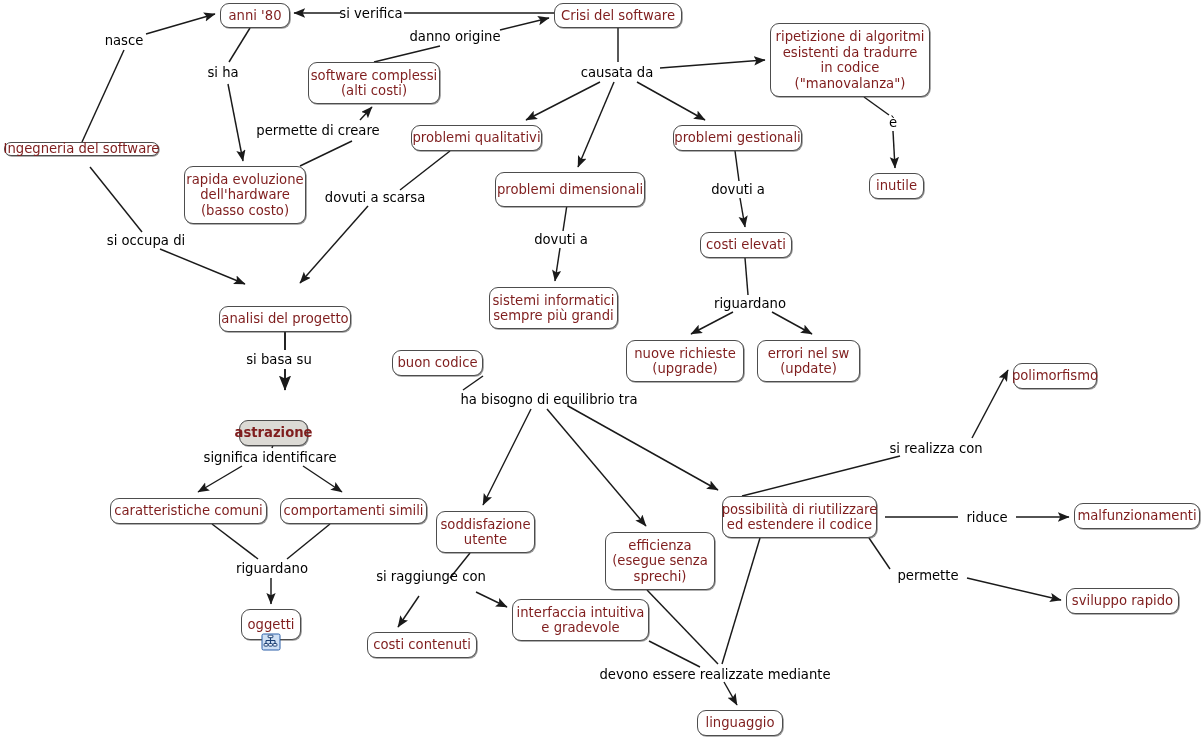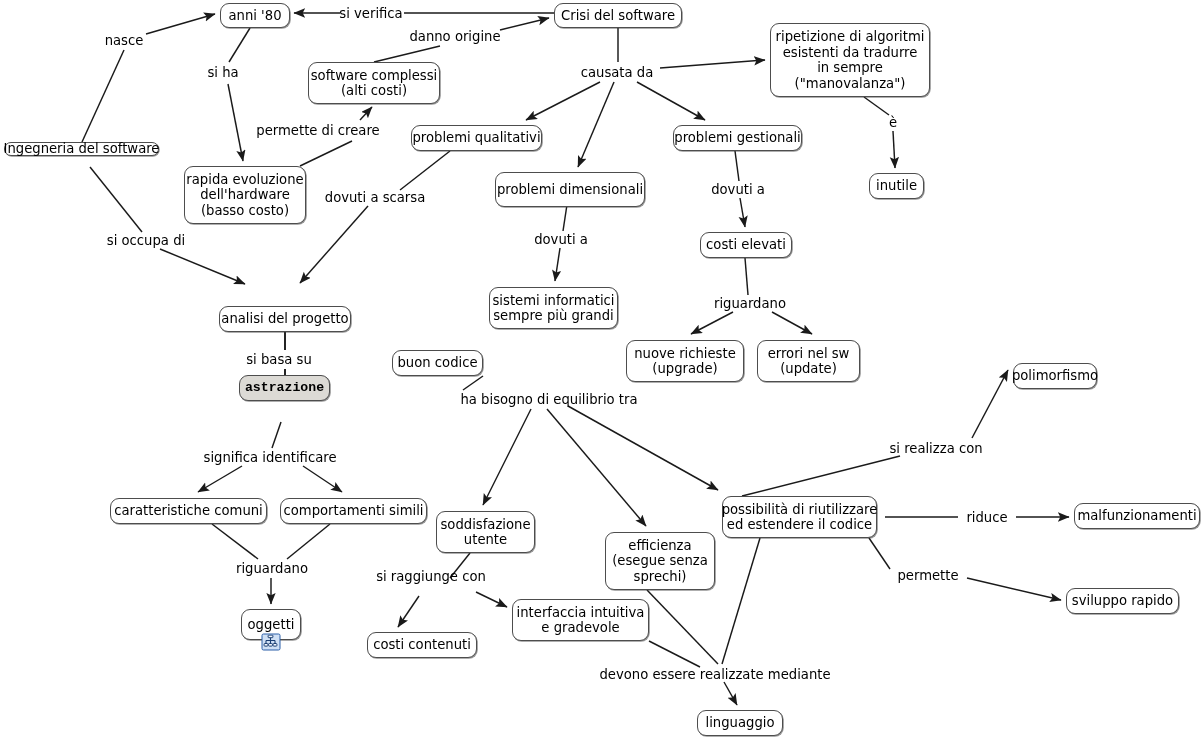--- a/index.html
+++ b/index.html
@@ -25,21 +25,21 @@
     width: 1204px;
     height: 738px;
     pointer-events: none;
   }
   .node {
     position: absolute;
     box-sizing: border-box;
     border: 1.4px solid #4d4d4d;
     border-radius: 9px;
     background: #ffffff;
-    color: #000000;
+    color: #7f1d1d;
     display: flex;
     align-items: center;
     justify-content: center;
     text-align: center;
     font-size: 13.2px;
     line-height: 15.5px;
     padding: 2px 13px;
     white-space: pre;
     box-shadow: 0.8px 0.8px 0 rgba(60,60,60,0.55);
   }
@@ -165,21 +165,21 @@
 
       <path d="M724,682 L737,705" marker-end="url(#ah)"></path>
     </g>
   </svg>
 
   <div id="nodes">
       <div class="node" style="left: 220px; top: 3px; width: 70px; height: 25px;">anni '80</div>
       <div class="node" style="left: 554px; top: 3px; width: 128px; height: 25px;">Crisi del software</div>
       <div class="node" style="left: 770px; top: 23px; width: 160px; height: 74px;">ripetizione di algoritmi
 esistenti da tradurre
-in sempre
+in codice
 ("manovalanza")</div>
       <div class="node" style="left: 4px; top: 142px; width: 155px; height: 14px;">Ingegneria del software</div>
       <div class="node" style="left: 308px; top: 62px; width: 132px; height: 42px;">software complessi
 (alti costi)</div>
       <div class="node" style="left: 411px; top: 125px; width: 131px; height: 26px;">problemi qualitativi</div>
       <div class="node" style="left: 673px; top: 125px; width: 129px; height: 26px;">problemi gestionali</div>
       <div class="node" style="left: 869px; top: 173px; width: 55px; height: 26px;">inutile</div>
       <div class="node" style="left: 184px; top: 166px; width: 122px; height: 58px;">rapida evoluzione
 dell'hardware
 (basso costo)</div>
@@ -187,21 +187,21 @@
       <div class="node" style="left: 700px; top: 232px; width: 92px; height: 26px;">costi elevati</div>
       <div class="node" style="left: 219px; top: 306px; width: 132px; height: 26px;">analisi del progetto</div>
       <div class="node" style="left: 489px; top: 287px; width: 129px; height: 42px;">sistemi informatici
 sempre più grandi</div>
       <div class="node" style="left: 626px; top: 340px; width: 118px; height: 42px;">nuove richieste
 (upgrade)</div>
       <div class="node" style="left: 757px; top: 340px; width: 103px; height: 42px;">errori nel sw
 (update)</div>
       <div class="node" style="left: 392px; top: 350px; width: 91px; height: 26px;">buon codice</div>
       <div class="node" style="left: 1013px; top: 363px; width: 84px; height: 26px;">polimorfismo</div>
-      <div class="node highlight" style="left: 239px; top: 375px; width: 91px; height: 26px; font-family: Liberation Mono, monospace;">astrazione</div>
+      <div class="node highlight" style="left: 239px; top: 420px; width: 69px; height: 26px;">astrazione</div>
       <div class="node" style="left: 110px; top: 498px; width: 157px; height: 26px;">caratteristiche comuni</div>
       <div class="node" style="left: 280px; top: 498px; width: 147px; height: 26px;">comportamenti simili</div>
       <div class="node" style="left: 722px; top: 496px; width: 155px; height: 42px;">possibilità di riutilizzare
 ed estendere il codice</div>
       <div class="node" style="left: 1074px; top: 503px; width: 126px; height: 26px;">malfunzionamenti</div>
       <div class="node" style="left: 436px; top: 511px; width: 99px; height: 42px;">soddisfazione
 utente</div>
       <div class="node" style="left: 605px; top: 532px; width: 110px; height: 58px;">efficienza
 (esegue senza
 sprechi)</div>

